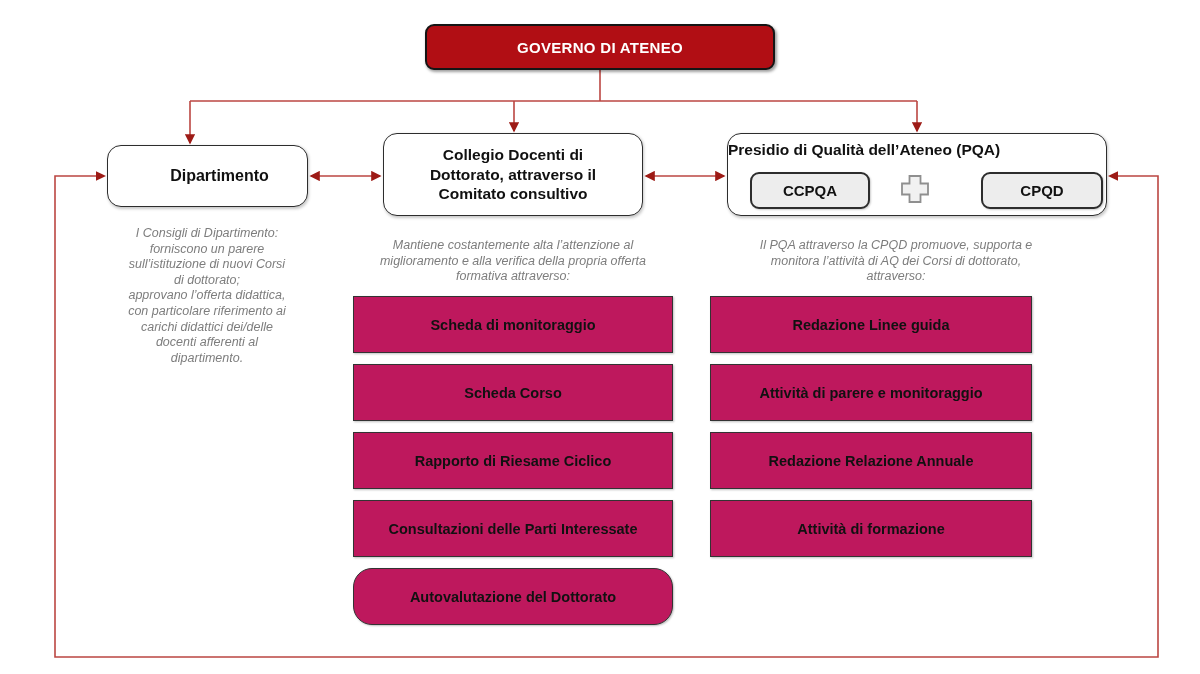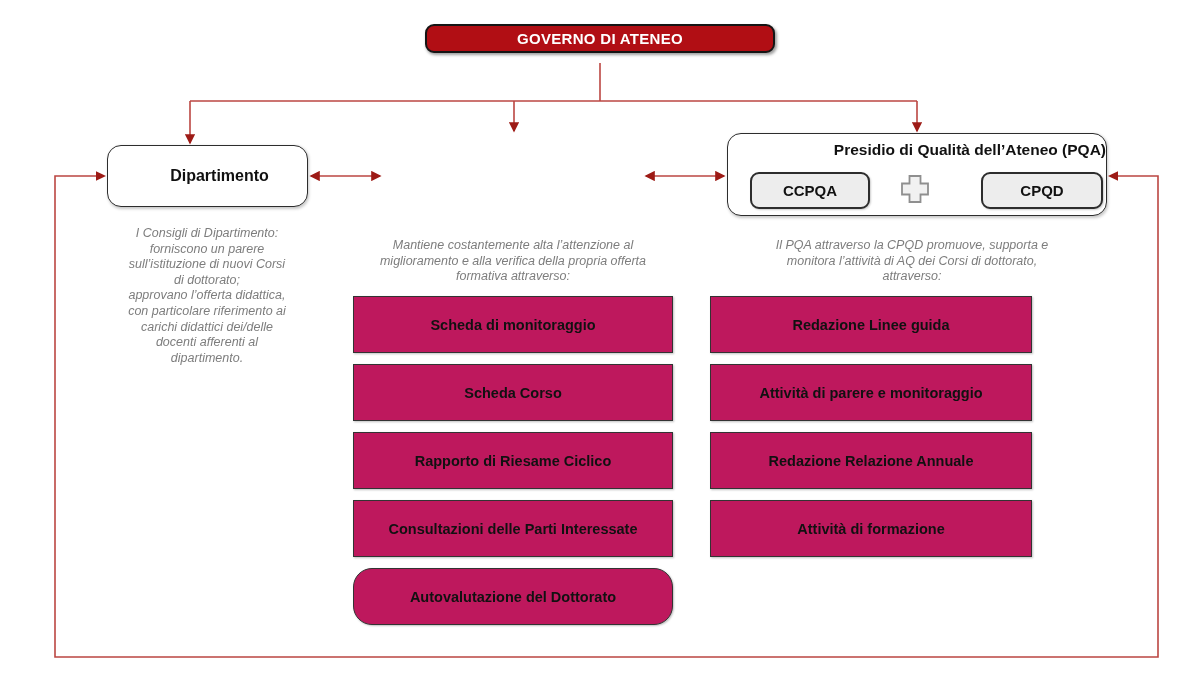--- a/index.html
+++ b/index.html
@@ -11,48 +11,48 @@
   html,body{margin:0;padding:0;background:#ffffff;}
   #canvas{
     position:relative;width:1200px;height:674px;background:#ffffff;overflow:hidden;
     font-family:"Liberation Sans","DejaVu Sans",sans-serif;color:#111;
   }
   svg.connectors{position:absolute;left:0;top:0;z-index:1;}
   svg.connectors path.line{stroke:var(--connector-red);stroke-width:1.6;fill:none;}
   svg.connectors .head{fill:var(--arrowhead-red);}
   .box{position:absolute;z-index:2;box-sizing:border-box;display:flex;align-items:center;justify-content:center;text-align:center;background:#fff;}
   .gov{
-    left:425px;top:24px;width:350px;height:29px;
+    left:425px;top:24px;width:350px;height:46px;
     background:var(--accent-red);border:2px solid #151515;border-radius:9px;
     color:#fff;font-weight:bold;font-size:15px;letter-spacing:.3px;
     box-shadow:1.5px 2px 3px rgba(0,0,0,.38);
   }
   .rounded{
     border:1.8px solid #2d2d2d;border-radius:14px;font-weight:bold;
     box-shadow:1px 1.5px 3px rgba(0,0,0,.22);
   }
   .dip{left:107px;top:145px;width:201px;height:62px;font-size:16px;padding-left:24px;}
   .col{left:383px;top:133px;width:260px;height:83px;font-size:15.5px;line-height:1.26;white-space:pre-line;}
   .pqa{left:727px;top:133px;width:380px;height:83px;display:block;}
-  .pqa-title{margin-top:7px;text-align:right;font-weight:bold;font-size:15.5px;}
+  .pqa-title{margin-top:7px;text-align:left;font-weight:bold;font-size:15.5px;}
   .unit{
     position:absolute;box-sizing:border-box;display:flex;align-items:center;justify-content:center;
     background:#ededed;border:2px solid #2d2d2d;border-radius:9px;
     font-weight:bold;font-size:15px;box-shadow:1px 1px 2px rgba(0,0,0,.2);
   }
   .unit.ccpqa{left:22px;top:38px;width:120px;height:37px;}
   .unit.cpqd{left:233px;top:38px;width:122px;height:37px;margin-left:20px;}
   .plus{position:absolute;left:171px;top:39px;}
   .desc{
     position:absolute;z-index:2;font-style:italic;color:var(--muted-text);
     font-size:12.5px;line-height:15.6px;text-align:center;white-space:pre-line;
   }
   .desc.dip-d{left:82px;top:226px;width:250px;}
   .desc.col-d{left:347px;top:238px;width:332px;}
-  .desc.pqa-d{left:732px;top:238px;width:360px;}
+  .desc.pqa-d{left:716px;top:238px;width:360px;}
   .item{
     position:absolute;z-index:2;box-sizing:border-box;height:57px;
     border:1.6px solid #333;background:#be185d;display:flex;align-items:center;justify-content:center;
     text-align:center;font-weight:bold;font-size:14.5px;box-shadow:1px 1px 2px rgba(0,0,0,.25);
   }
   .mid{left:353px;width:320px;}
   .rgt{left:710px;width:322px;}
   .r1{top:296px;} .r2{top:364px;} .r3{top:432px;} .r4{top:500px;} .r5{top:568px;border-radius:19px;}
 </style>
 </head>
@@ -83,20 +83,25 @@
   </svg>
 
   <div class="box gov">
     <span>GOVERNO DI ATENEO</span>
   </div>
 
   <div class="box rounded dip">
     <span>Dipartimento</span>
   </div>
 
+  <div class="box rounded col">
+    <span>Collegio Docenti di
+Dottorato, attraverso il
+Comitato consultivo</span>
+  </div>
 
   <div class="box rounded pqa">
     <div class="pqa-title">Presidio di Qualità dell’Ateneo (PQA)</div>
     <div class="unit ccpqa">
       <span>CCPQA</span>
     </div>
     <span class="plus">
       <svg width="32" height="32" viewBox="0 0 32 32">
         <path d="M10.5,3 H21.5 V10.5 H29 V21.5 H21.5 V29 H10.5 V21.5 H3 V10.5 H10.5 Z" fill="#f1f1f1" stroke="#8f8f8f" stroke-width="1.8"></path>
       </svg>

